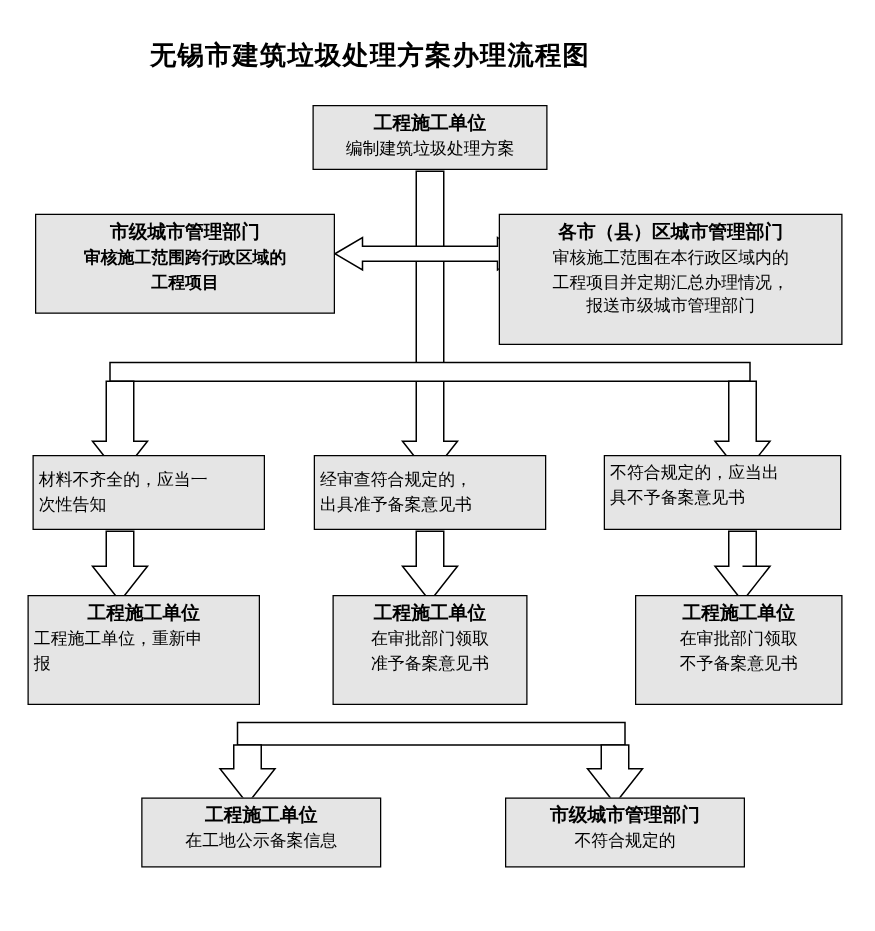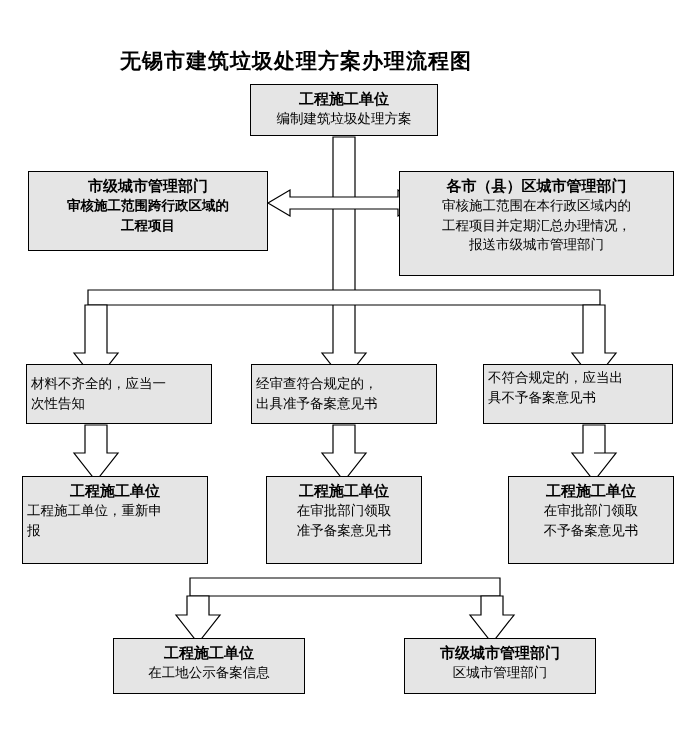--- a/index.html
+++ b/index.html
@@ -20,21 +20,20 @@
   }
   .title {
     position: absolute;
     left: 0;
     top: 30px;
     width: 592px;
     text-align: center;
     font-size: 21px;
     font-weight: bold;
     letter-spacing: 1px;
-    margin-top: 17px;
   }
   .node {
     position: absolute;
     box-sizing: border-box;
     border: 1px solid #000;
     background: #e5e5e5;
     text-align: center;
     font-size: 13.5px;
     line-height: 1.45;
     padding: 3px 4px;
@@ -145,16 +144,16 @@
 不予备案意见书</div>
   </div>
 
   <div class="node" style="left:113px; top:638px; width:192px; height:56px;">
     <div class="hd">工程施工单位</div>
     <div class="bd">在工地公示备案信息</div>
   </div>
 
   <div class="node" style="left:404px; top:638px; width:192px; height:56px;">
     <div class="hd">市级城市管理部门</div>
-    <div class="bd">区城市管理部门</div>
+    <div class="bd">不符合规定的</div>
   </div>
 
 </div>
 
 </body></html>

